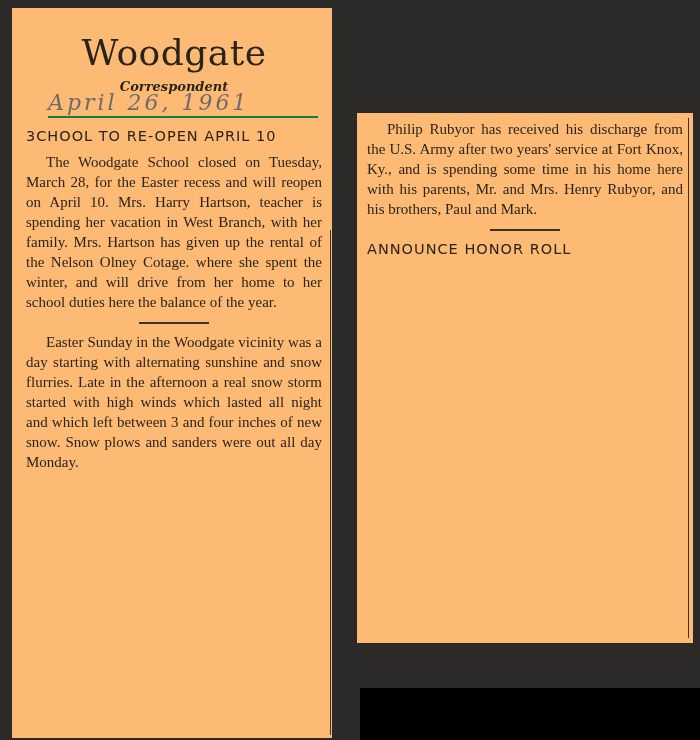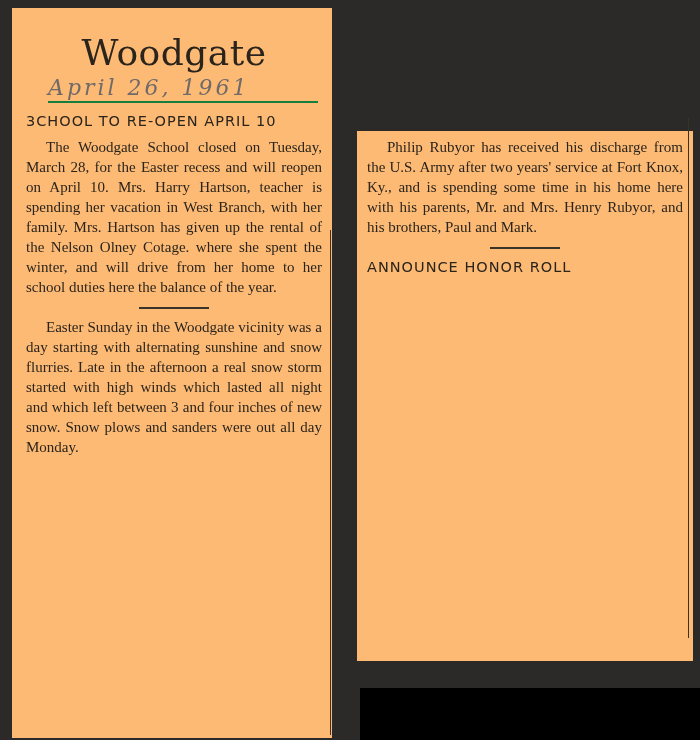--- a/index.html
+++ b/index.html
@@ -8,21 +8,21 @@
     background:#2b2a29;
     font-family:"DejaVu Serif", serif;
   }
   .clip {
     position:absolute;
     background:#fdba74;
     color:#2a241c;
     box-sizing:border-box;
   }
   .clip-left { left:12px; top:8px; width:320px; height:730px; padding:10px 10px 0 14px; }
-  .clip-right { left:357px; top:131px; width:336px; height:530px; padding:6px 10px 0 10px; }
+  .clip-right { left:357px; top:113px; width:336px; height:530px; padding:6px 10px 0 10px; }
   .masthead {
     font-family:"DejaVu Serif", serif;
     font-size:36px; text-align:center; margin:14px 0 6px 0; letter-spacing:0.5px;
   }
   .byline { font-family:"DejaVu Serif", serif; font-weight:bold; font-size:16px; text-align:center; letter-spacing:0.5px; }
   .role { font-family:"DejaVu Serif", serif; font-style:italic; font-weight:bold; font-size:13px; text-align:center; margin-top:2px; }
   .handwritten {
     font-family:"DejaVu Serif", serif; font-style:italic; color:#6f6a6a;
     font-size:22px; margin:-4px 0 0 22px; height:26px; letter-spacing:3px;
     border-bottom:2px solid #15803d; width:270px; line-height:26px;
@@ -37,20 +37,21 @@
   }
   .rule { width:70px; height:2px; background:#3a3329; margin:10px auto 8px auto; }
   .colrule { position:absolute; width:1px; background:#3a3329; }
   .black-box { position:absolute; left:360px; top:688px; width:340px; height:52px; background:#000; }
 </style>
 </head>
 <body>
 
 <div class="clip clip-left">
   <div class="masthead">Woodgate</div>
+  <div class="role">Correspondent</div>
   <div class="handwritten">April 26, 1961</div>
   <div class="headline">3CHOOL TO RE-OPEN APRIL 10</div>
   <p class="para">The Woodgate School closed on Tuesday, March 28, for the Easter recess and will reopen on April 10. Mrs. Harry Hartson, teacher is spending her vacation in West Branch, with her family. Mrs. Hartson has given up the rental of the Nelson Olney Cotage. where she spent the winter, and will drive from her home to her school duties here the balance of the year.</p>
   <div class="rule"></div>
   <p class="para">Easter Sunday in the Woodgate vicinity was a day starting with alternating sunshine and snow flurries. Late in the afternoon a real snow storm started with high winds which lasted all night and which left between 3 and four inches of new snow. Snow plows and sanders were out all day Monday.</p>
 </div>
 <div class="colrule" style="left:330px; top:230px; height:505px;"></div>
 
 <div class="clip clip-right">
   <p class="para">Philip Rubyor has received his discharge from the U.S. Army after two years' service at Fort Knox, Ky., and is spending some time in his home here with his parents, Mr. and Mrs. Henry Rubyor, and his brothers, Paul and Mark.</p>

